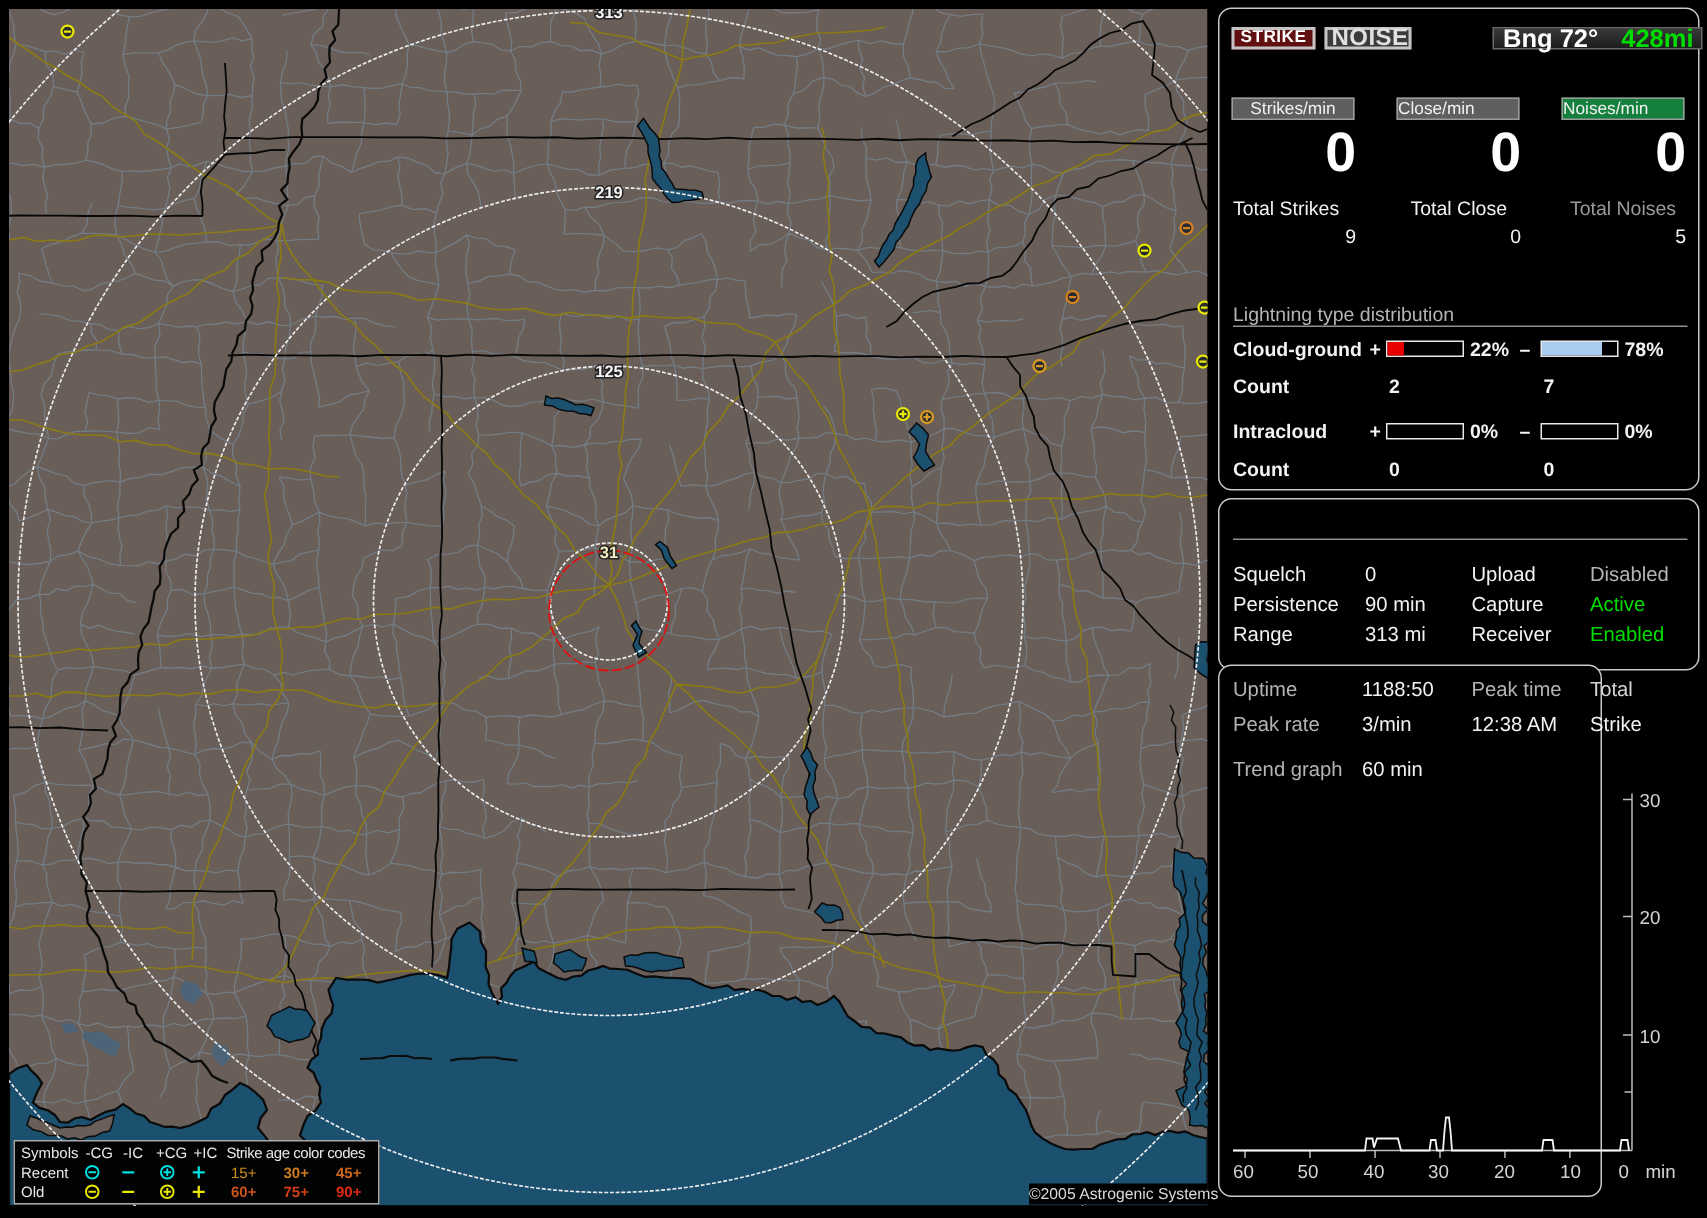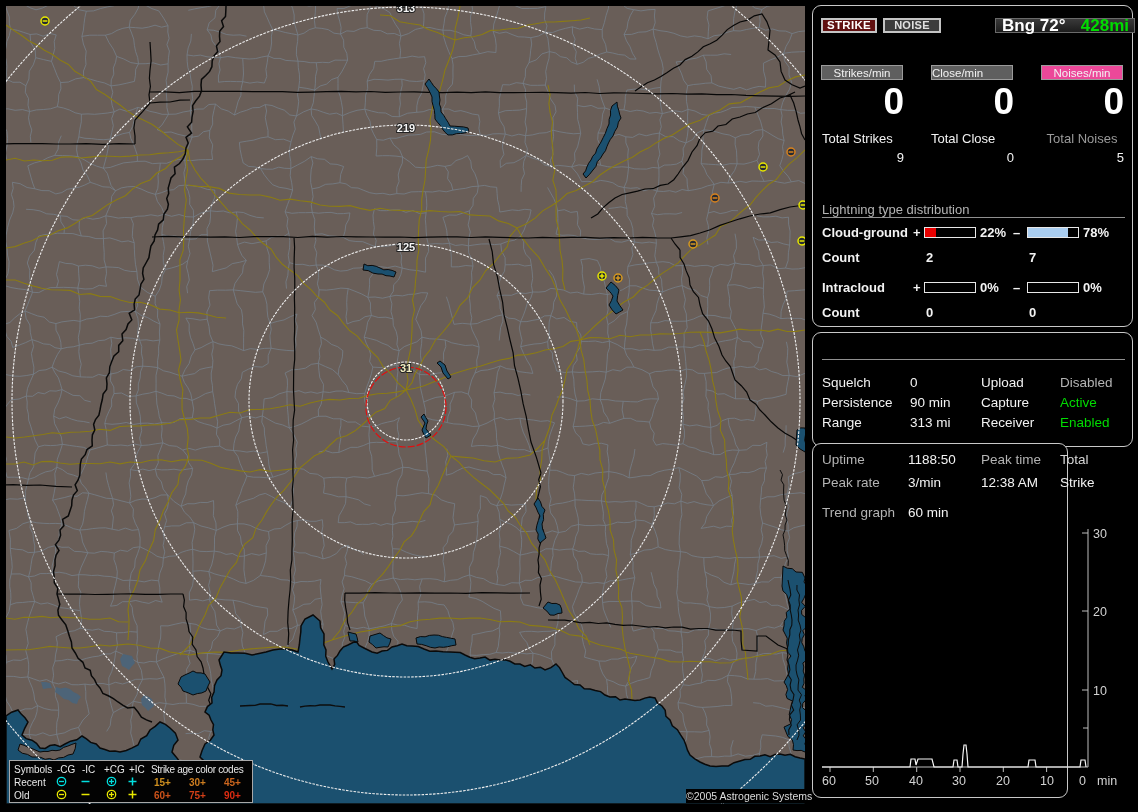--- a/index.html
+++ b/index.html
@@ -149,43 +149,43 @@
         <line x1="3" y1="5.5" x2="8" y2="5.5"></line>
         <line x1="5.5" y1="3" x2="5.5" y2="8"></line>
       </g>
     </svg>
     <svg class="abs" style="left:117px;top:28px" width="11" height="11">
       <g stroke="#e8e800" fill="none" stroke-width="1.5">
         <line x1="1.5" y1="5.5" x2="9.5" y2="5.5"></line>
         <line x1="5.5" y1="1.5" x2="5.5" y2="9.5"></line>
       </g>
     </svg>
-    <span class="abs" style="left:144px;top:16px;font-size:10px;color:#cf9020;font-weight:bold">15+</span>
+    <span class="abs" style="left:144px;top:16px;font-size:10px;color:#cf9020;font-weight:normal">15+</span>
     <span class="abs" style="left:179px;top:16px;font-size:10px;color:#cd7d20;font-weight:bold">30+</span>
     <span class="abs" style="left:214px;top:16px;font-size:10px;color:#cc661e;font-weight:bold">45+</span>
     <span class="abs" style="left:144px;top:29px;font-size:10px;color:#cc521a;font-weight:bold">60+</span>
     <span class="abs" style="left:179px;top:29px;font-size:10px;color:#d23f18;font-weight:bold">75+</span>
     <span class="abs" style="left:214px;top:29px;font-size:10px;color:#dd2c12;font-weight:bold">90+</span>
 </div>
 <div class="abs" style="left:686px;top:789px;width:119px;height:14px;background:#000;color:#dcdcdc;font-size:10.5px;line-height:14px;text-align:left">©2005 Astrogenic Systems</div>
 <div class="panel" style="left:812px;top:5px;width:321px;height:322px">
 <div class="abs" style="left:8px;top:12px;width:56px;height:15px;background:#601010;border:2px solid #c4c4c4;color:#fff;font-size:11.5px;font-weight:bold;text-align:center;line-height:11px;letter-spacing:0.3px">STRIKE</div>
-    <div class="abs" style="left:70px;top:12px;width:58px;height:15px;background:#3c3c3c;border:2px solid #c4c4c4;color:#e0e0e0;font-size:11px;font-weight:bold;text-align:center;line-height:11px;letter-spacing:0.3px">NOISE</div>
+    <div class="abs" style="left:70px;top:12px;width:58px;height:15px;background:#3c3c3c;border:2px solid #c4c4c4;color:#e0e0e0;font-size:16px;font-weight:bold;text-align:right;line-height:11px;letter-spacing:0.3px">NOISE</div>
     <div class="abs" style="left:182px;top:12px;width:140px;height:15px;background:linear-gradient(#3a3a3a,#1c1c1c);border:1px solid #6a6a6a;font-size:17px;line-height:13px">
       <span class="abs" style="left:6px;color:#fff;font-weight:bold">Bng 72°</span>
       <span class="abs" style="right:5px;color:#00dc00;font-weight:bold">428mi</span>
     </div>
     <div class="abs" style="left:8px;top:59px;width:82px;height:15px;background:#5f5f5f;border:1px solid #9b9b9b;color:#f2f2f2;font-size:11.5px;text-align:center;line-height:15px">Strikes/min</div>
     <div class="abs" style="left:118px;top:59px;width:82px;height:15px;background:#5f5f5f;border:1px solid #9b9b9b;color:#f2f2f2;font-size:11.5px;text-align:left;line-height:15px">Close/min</div>
-    <div class="abs" style="left:228px;top:59px;width:82px;height:15px;background:#ec4899;border:1px solid #9b9b9b;color:#f2f2f2;font-size:11.5px;text-align:center;line-height:15px">Noises/min</div>
+    <div class="abs" style="left:228px;top:59px;width:82px;height:15px;background:#15803d;border:1px solid #9b9b9b;color:#f2f2f2;font-size:11.5px;line-height:15px">Noises/min</div>
     <div class="abs" style="left:8px;top:77px;width:83px;text-align:right;color:#fff;font-size:37px;font-weight:bold;line-height:37px">0</div>
     <div class="abs" style="left:118px;top:77px;width:83px;text-align:right;color:#fff;font-size:37px;font-weight:bold;line-height:37px">0</div>
     <div class="abs" style="left:228px;top:77px;width:83px;text-align:right;color:#fff;font-size:37px;font-weight:bold;line-height:37px">0</div>
     <div class="abs wht" style="left:9px;top:125px;font-size:13px">Total Strikes</div>
-    <div class="abs wht" style="left:118px;top:125px;width:83px;font-size:13px">Total Close</div>
+    <div class="abs wht" style="left:118px;top:125px;width:83px;text-align:center;font-size:13px">Total Close</div>
     <div class="abs" style="left:228px;top:125px;width:82px;text-align:center;color:#9a9a9a;font-size:13px">Total Noises</div>
     <div class="abs wht" style="left:8px;top:144px;width:83px;text-align:right;font-size:13px">9</div>
     <div class="abs wht" style="left:118px;top:144px;width:83px;text-align:right;font-size:13px">0</div>
     <div class="abs wht" style="left:228px;top:144px;width:83px;text-align:right;font-size:13px">5</div>
     <div class="abs lbl" style="left:9px;top:196px;font-size:13px">Lightning type distribution</div>
     <div class="abs" style="left:9px;top:211px;width:303px;height:1px;background:#909090"></div>
     <div class="abs wht" style="left:9px;top:219px;font-size:13px;font-weight:bold">Cloud-ground</div>
     <div class="abs wht" style="left:100px;top:219px;font-size:13px;font-weight:bold">+</div>
     <div class="abs" style="left:111px;top:221px;width:52px;height:11px;border:1px solid #e8e8e8;background:#000">
       <div style="width:11px;height:100%;background:#e80000"></div>

